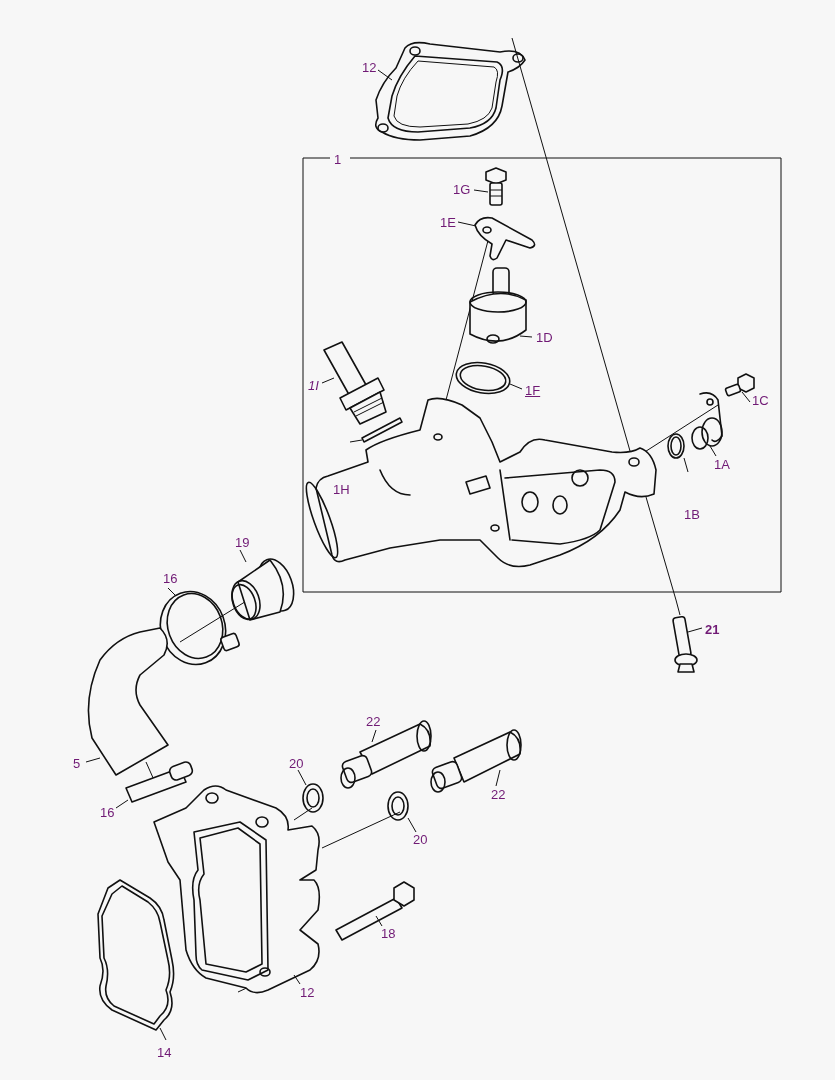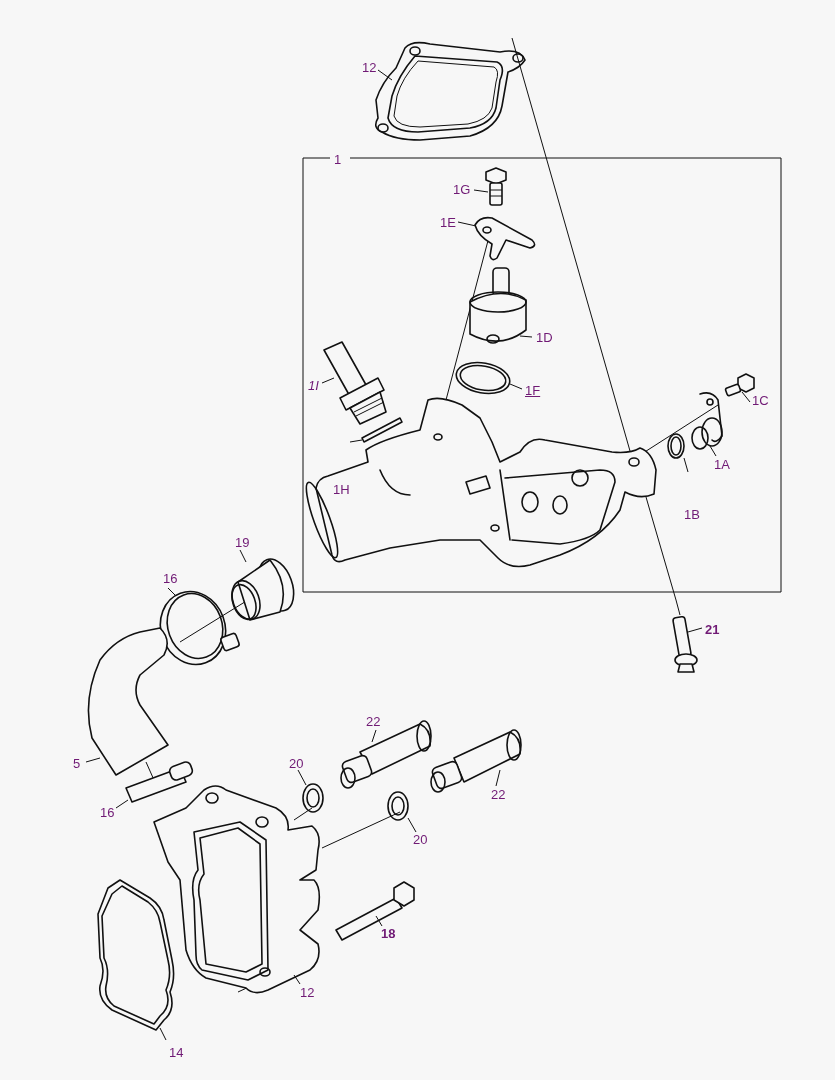--- a/index.html
+++ b/index.html
@@ -216,15 +216,15 @@
 <div class="lbl" style="left:684px;top:474px;margin-top:34px;">1B</div>
 <div class="lbl" style="left:235px;top:536px;">19</div>
 <div class="lbl" style="left:163px;top:572px;">16</div>
 <div class="lbl" style="left:705px;top:623px;font-weight:bold;">21</div>
 <div class="lbl" style="left:366px;top:715px;">22</div>
 <div class="lbl" style="left:73px;top:757px;">5</div>
 <div class="lbl" style="left:289px;top:757px;">20</div>
 <div class="lbl" style="left:491px;top:788px;">22</div>
 <div class="lbl" style="left:100px;top:806px;">16</div>
 <div class="lbl" style="left:413px;top:833px;">20</div>
-<div class="lbl" style="left:381px;top:927px;font-weight:bold;">18</div>
+<div class="lbl" style="left:381px;top:927px;">18</div>
 <div class="lbl" style="left:300px;top:986px;">12</div>
-<div class="lbl" style="left:169px;top:1046px;text-align:right;">14</div>
+<div class="lbl" style="left:157px;top:1046px;text-align:right;">14</div>
 
 </body></html>

